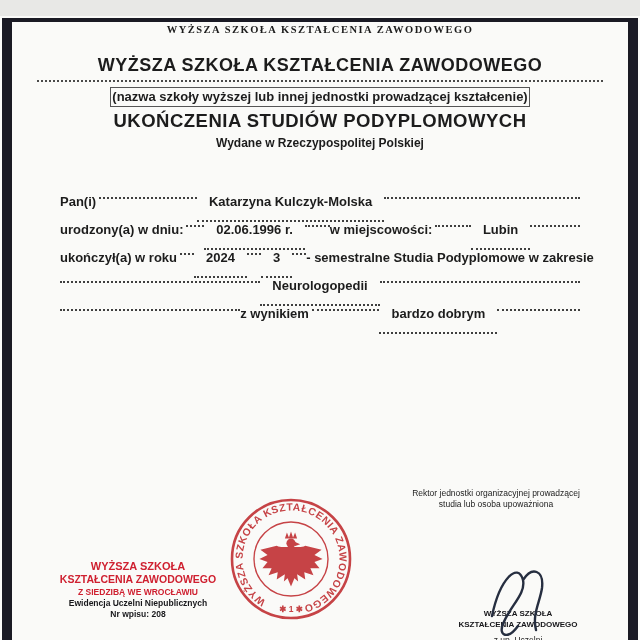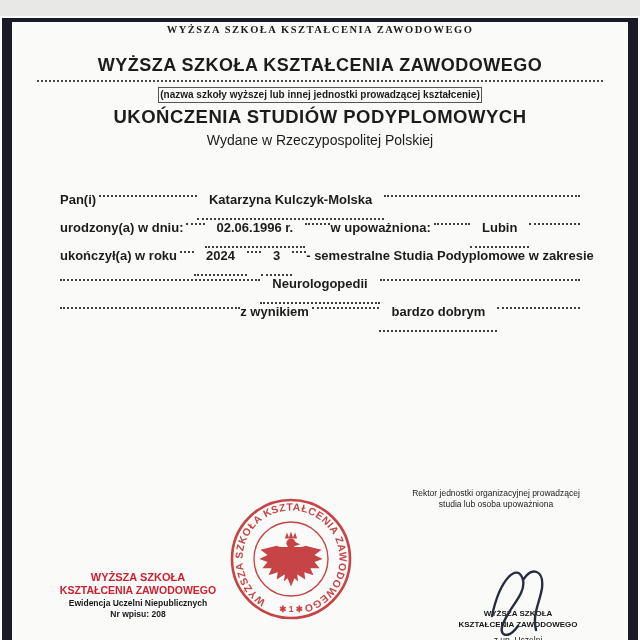--- a/index.html
+++ b/index.html
@@ -16,26 +16,26 @@
   }
   .content{position:absolute;inset:0;padding:6px 28px 0;text-align:center;}
 
   .top-header{
     margin-top:2px;font-family:"Liberation Serif",serif;font-weight:bold;
     font-size:10.5px;letter-spacing:1.5px;
   }
   .school-name{margin-top:20px;font-size:18px;font-weight:bold;letter-spacing:0.5px;}
   .school-underline{margin:3px auto 0;width:97%;border-bottom:2px dotted #4a4a4a;height:1px;}
   .caption-box{
-    display:inline-block;margin-top:5px;font-size:10px;font-weight:bold;
+    display:inline-block;margin-top:5px;font-size:13px;font-weight:bold;
     border:1px solid #555;padding:1px 1px 2px;
   }
   .title-main{margin-top:26px;font-size:38px;font-weight:bold;letter-spacing:3px;line-height:1.05;}
   .title-sub1{margin-top:3px;font-size:18.5px;font-weight:bold;letter-spacing:0.5px;}
-  .title-sub2{margin-top:4px;font-size:14px;font-weight:normal;}
+  .title-sub2{margin-top:4px;font-size:12px;font-weight:bold;}
 
   .form{margin:44px 32px 0;text-align:left;font-size:13px;}
   .row{display:flex;height:28px;}
   .lbl{font-weight:bold;white-space:nowrap;padding:0 3px 1px 0;}
   .dots{border-bottom:2px dotted #3f3f3f;height:3px;}
   .f025{flex:0.25}.f035{flex:0.35}.f045{flex:0.45}.f05{flex:0.5}
   .f055{flex:0.55}.f07{flex:0.7}.f1{flex:1}.f12{flex:1.2}.f2{flex:2}
   .w14{flex:0 0 14px}
   .val{
     border-bottom:2px dotted #3f3f3f;padding:0 12px 1px;text-align:center;
@@ -82,21 +82,21 @@
         <span class="dots f1"></span>
         <span class="val">Katarzyna Kulczyk-Molska</span>
         <span class="dots f2"></span>
       </div>
 
       <div class="row">
         <span class="lbl">urodzony(a) w dniu:</span>
         <span class="dots f025"></span>
         <span class="val">02.06.1996 r.</span>
         <span class="dots f035"></span>
-        <span class="lbl">w upoważniona:</span>
+        <span class="lbl">w miejscowości:</span>
         <span class="dots f05"></span>
         <span class="val">Lubin</span>
         <span class="dots f07"></span>
       </div>
 
       <div class="row">
         <span class="lbl">ukończył(a) w roku</span>
         <span class="dots w14"></span>
         <span class="val">2024</span>
         <span class="dots w14"></span>
@@ -118,20 +118,21 @@
         <span class="val">bardzo dobrym</span>
         <span class="dots f055"></span>
       </div>
 
     </div>
   </div>
 
   <div class="registry-stamp">
     <div class="rs-red1">WYŻSZA SZKOŁA</div>
     <div class="rs-red2">KSZTAŁCENIA ZAWODOWEGO</div>
+    <div class="rs-red3">Z SIEDZIBĄ WE WROCŁAWIU</div>
     <div class="rs-black">Ewidencja Uczelni Niepublicznych</div>
     <div class="rs-black">Nr wpisu: 208</div>
   </div>
 
   <div class="seal">
     <svg width="126" height="126" viewBox="-63 -63 126 126">
       <g opacity="0.88">
         <circle r="59" fill="none" stroke="#bf2a2e" stroke-width="2.6"></circle>
         <circle r="37" fill="none" stroke="#bf2a2e" stroke-width="1.4"></circle>
         <defs>

